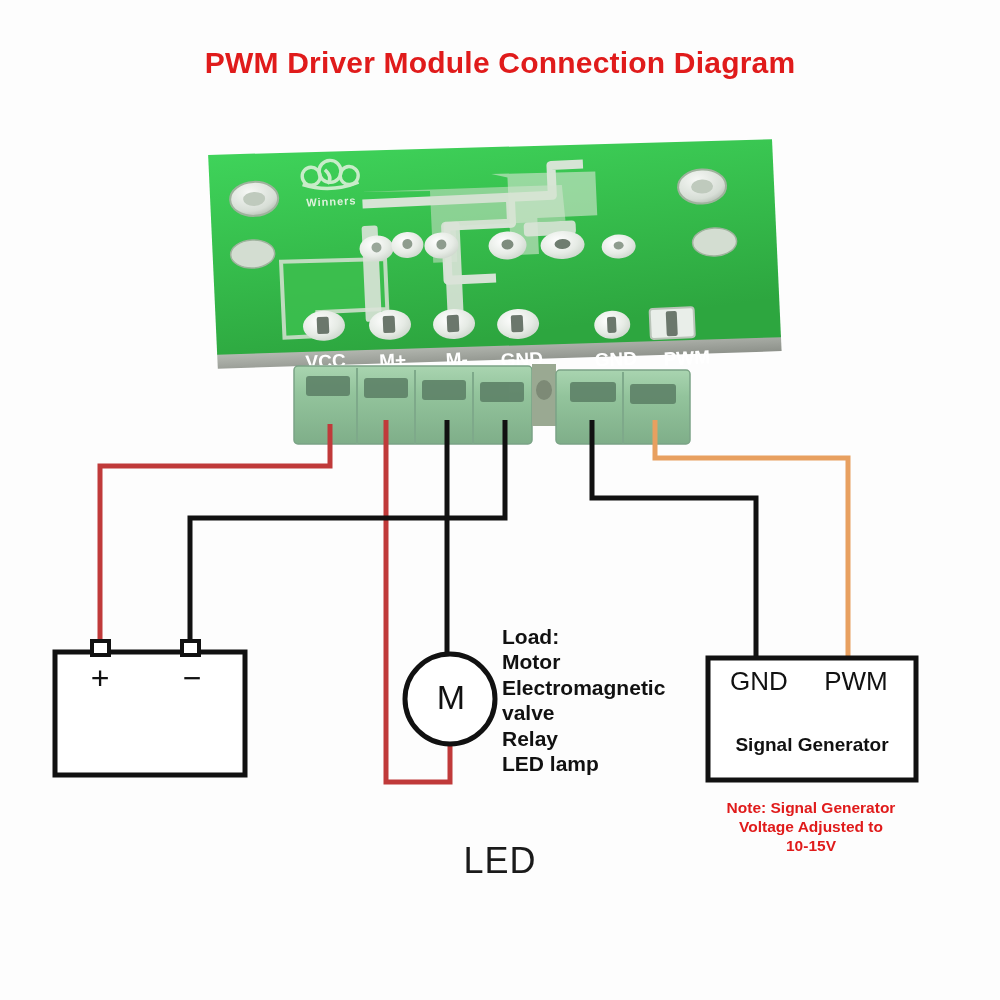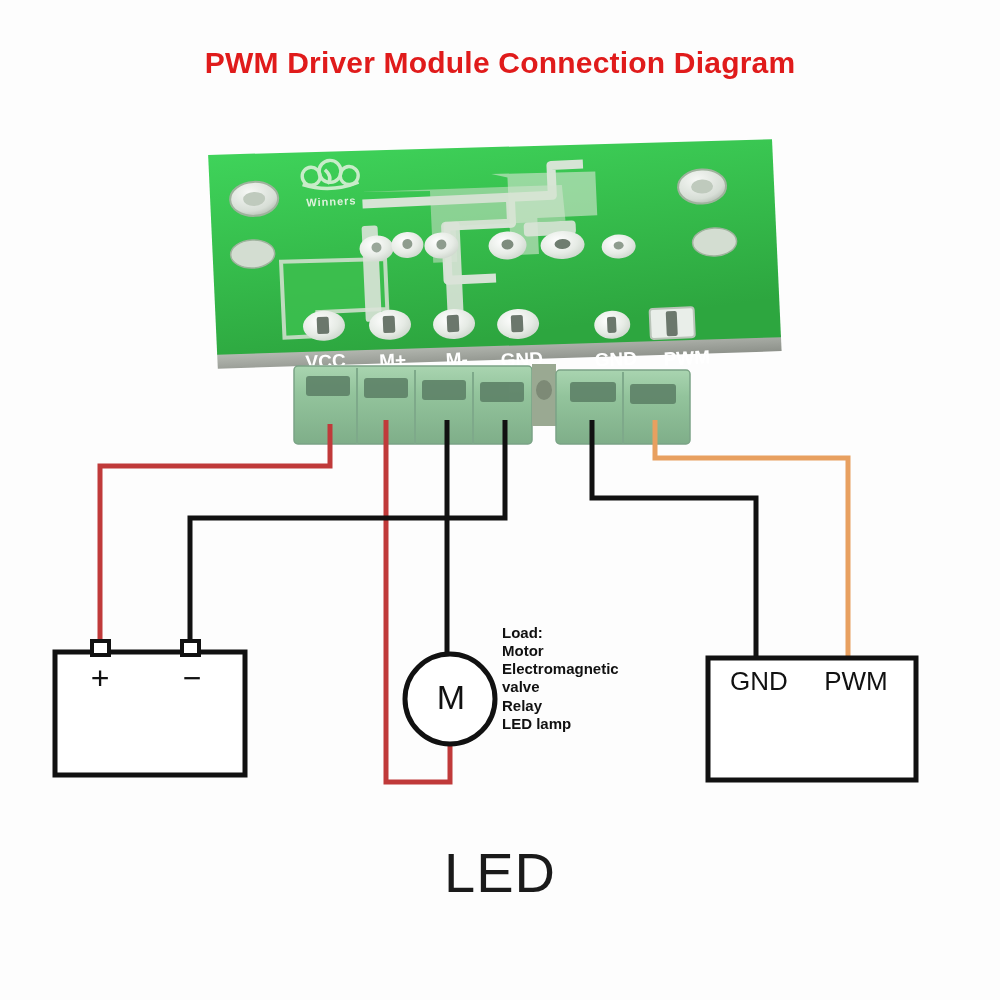--- a/index.html
+++ b/index.html
@@ -16,22 +16,22 @@
   svg.layer{position:absolute;left:0;top:0;width:1000px;height:1000px;overflow:visible;}
   #wires{z-index:6;}
   #boxes{z-index:8;}
 
   
   #pcb{position:absolute;left:196px;top:128px;width:600px;height:330px;z-index:4;}
   #pcb svg{width:600px;height:330px;display:block;}
 
   
   .lbl{position:absolute;z-index:10;color:#111;}
-  #load-list{left:502px;top:624px;font-size:15px;font-weight:bold;line-height:1.21;}
-  #led-word{left:0;top:840px;width:1000px;text-align:center;font-size:56px;
+  #load-list{left:502px;top:624px;font-size:21px;font-weight:bold;line-height:1.21;}
+  #led-word{left:0;top:840px;width:1000px;text-align:center;font-size:36px;
             letter-spacing:1px;color:#1a1a1a;font-family:"Liberation Sans",sans-serif;}
   .note{position:absolute;z-index:10;color:#e01b1b;font-size:15.5px;font-weight:bold;
         text-align:center;line-height:1.24;}
   #note-left{left:40px;top:793px;width:220px;}
   #note-right{left:692px;top:798px;width:238px;}
   .boxtxt{position:absolute;z-index:11;color:#111;text-align:center;}
   #dc-name{left:55px;top:726px;width:190px;font-size:20px;}
   #sg-name{left:708px;top:734px;width:208px;font-size:19px;font-weight:bold;}
   #dc-plus{left:78px;top:660px;width:44px;font-size:32px;font-weight:500;}
   #dc-minus{left:170px;top:660px;width:44px;font-size:32px;font-weight:500;}
@@ -244,14 +244,16 @@
 
   <div class="boxtxt" id="dc-plus">+</div>
   <div class="boxtxt" id="dc-minus">−</div>
 
   <div id="motor-m">M</div>
   <div class="lbl" id="load-list">Load:<br>Motor<br>Electromagnetic<br>valve<br>Relay<br>LED lamp</div>
   <div class="lbl" id="led-word">LED</div>
 
   <div class="boxtxt" id="sg-gnd">GND</div>
   <div class="boxtxt" id="sg-pwm">PWM</div>
+  <div class="boxtxt" id="sg-name">Signal Generator</div>
+  <div class="note" id="note-right">Note: Signal Generator<br>Voltage Adjusted to<br>10-15V</div>
 
 </div>
 
 </body></html>

